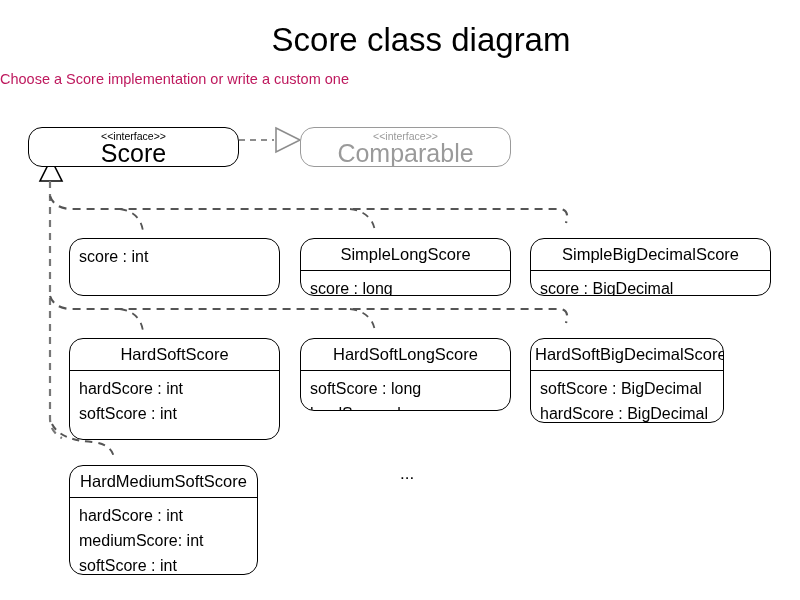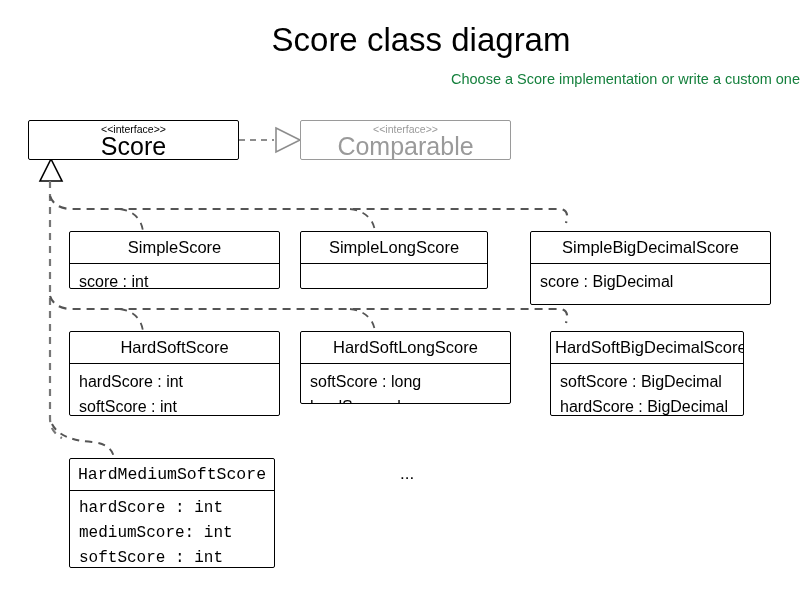--- a/index.html
+++ b/index.html
@@ -41,34 +41,35 @@
     font-weight: normal;
     color: #000;
     white-space: nowrap;
     margin-left: 21px;
   }
   .page-subtitle {
     position: absolute;
     left: 0;
     top: 69px;
     width: 800px;
-    text-align: right;
+    text-align: left;
     font-size: 14.5px;
     line-height: 20px;
-    color: #15803d;
+    color: #be185d;
     white-space: nowrap;
   }
   
   .uml-box {
     position: absolute;
     box-sizing: border-box;
     border: 1.3px solid #000000;
-    border-radius: 2px;
+    border-radius: 14px;
     background: #ffffff;
     overflow: hidden;
+    margin-top: 7px;
   }
   .uml-box.iface {
     display: flex;
     flex-direction: column;
     align-items: center;
     justify-content: center;
   }
   .uml-box.grayed {
     border-color: #9a9a9a;
     color: #9a9a9a;
@@ -150,62 +151,64 @@
     <div class="stereotype">&lt;&lt;interface&gt;&gt;</div>
     <div class="iface-name">Score</div>
   </div>
 
   <div class="uml-box iface grayed" style="left:300px; top:120px; width:211px; height:40px;">
     <div class="stereotype">&lt;&lt;interface&gt;&gt;</div>
     <div class="iface-name">Comparable</div>
   </div>
 
   <div class="uml-box" style="left:69px; top:231px; width:211px; height:58px;">
-    <div class="cls-name">SimpleScore</div>
     <div class="cls-attrs">
       <div class="cls-attr">score : int</div>
     </div>
   </div>
 
-  <div class="uml-box" style="left:300px; top:231px; width:188px; height:58px;">
+  <div class="uml-box" style="left:300px; top:231px; width:211px; height:58px;">
     <div class="cls-name">SimpleLongScore</div>
-  </div>
-
-  <div class="uml-box" style="left:530px; top:231px; width:241px; height:74px;">
+    <div class="cls-attrs">
+      <div class="cls-attr">score : long</div>
+    </div>
+  </div>
+
+  <div class="uml-box" style="left:530px; top:231px; width:241px; height:58px;">
     <div class="cls-name">SimpleBigDecimalScore</div>
     <div class="cls-attrs">
       <div class="cls-attr">score : BigDecimal</div>
     </div>
   </div>
 
-  <div class="uml-box" style="left:69px; top:331px; width:211px; height:85px;">
+  <div class="uml-box" style="left:69px; top:331px; width:211px; height:102px;">
     <div class="cls-name">HardSoftScore</div>
     <div class="cls-attrs">
       <div class="cls-attr">hardScore : int</div>
       <div class="cls-attr">softScore : int</div>
     </div>
   </div>
 
   <div class="uml-box" style="left:300px; top:331px; width:211px; height:73px;">
     <div class="cls-name">HardSoftLongScore</div>
     <div class="cls-attrs">
       <div class="cls-attr">softScore : long</div>
       <div class="cls-attr">hardScore : long</div>
     </div>
   </div>
 
-  <div class="uml-box" style="left:550px; top:331px; width:194px; height:85px;">
+  <div class="uml-box" style="left:530px; top:331px; width:194px; height:85px;">
     <div class="cls-name">HardSoftBigDecimalScore</div>
     <div class="cls-attrs">
       <div class="cls-attr">softScore : BigDecimal</div>
       <div class="cls-attr">hardScore : BigDecimal</div>
     </div>
   </div>
 
-  <div class="uml-box" style="left:69px; top:458px; width:206px; height:110px;font-family:Liberation Mono, monospace;">
+  <div class="uml-box" style="left:69px; top:458px; width:189px; height:110px;">
     <div class="cls-name">HardMediumSoftScore</div>
     <div class="cls-attrs">
       <div class="cls-attr">hardScore : int</div>
       <div class="cls-attr">mediumScore: int</div>
       <div class="cls-attr">softScore : int</div>
     </div>
   </div>
 
   <div class="ellipsis-mark" style="left:400px; top:464px;">...</div>
 

